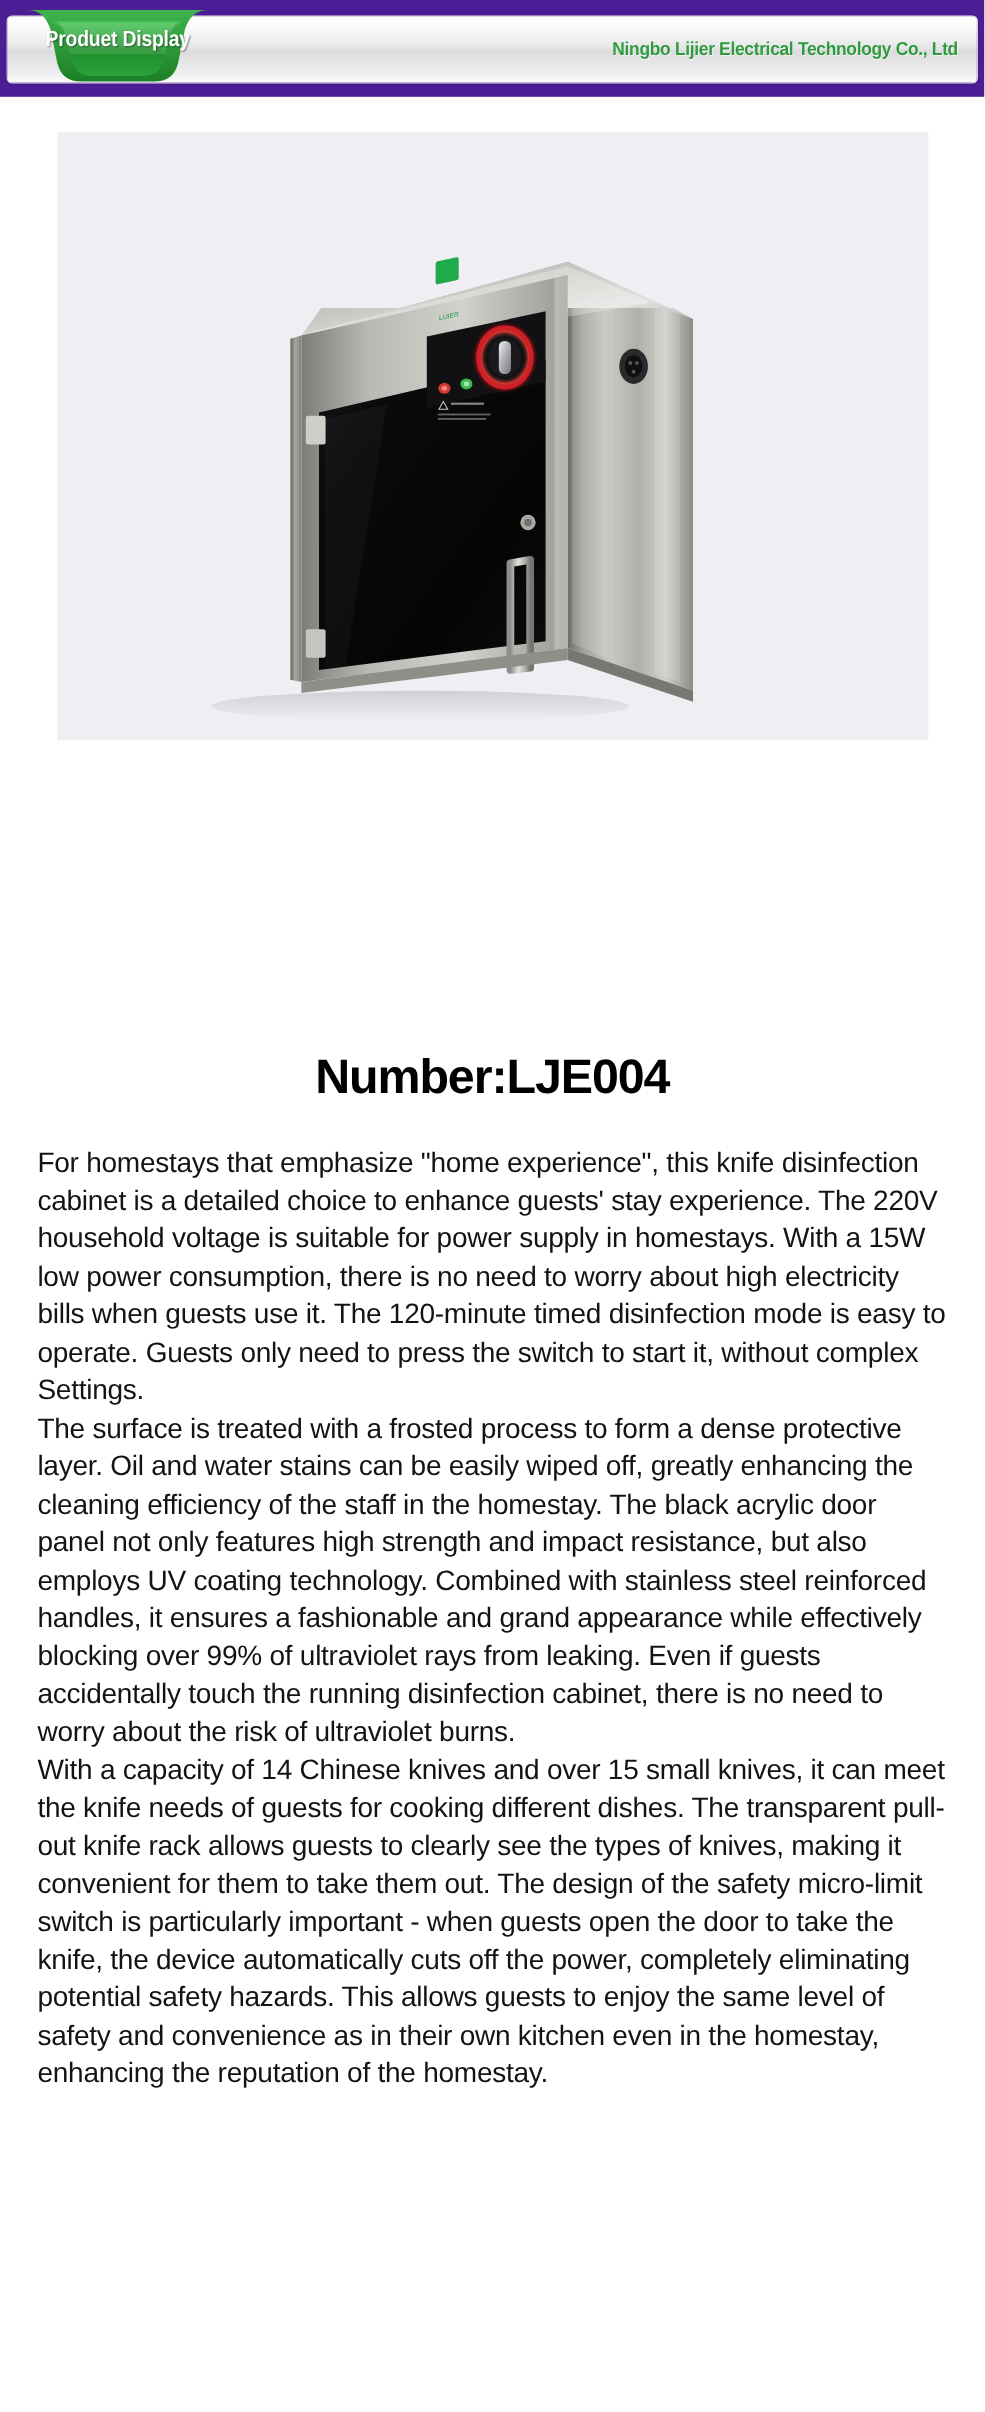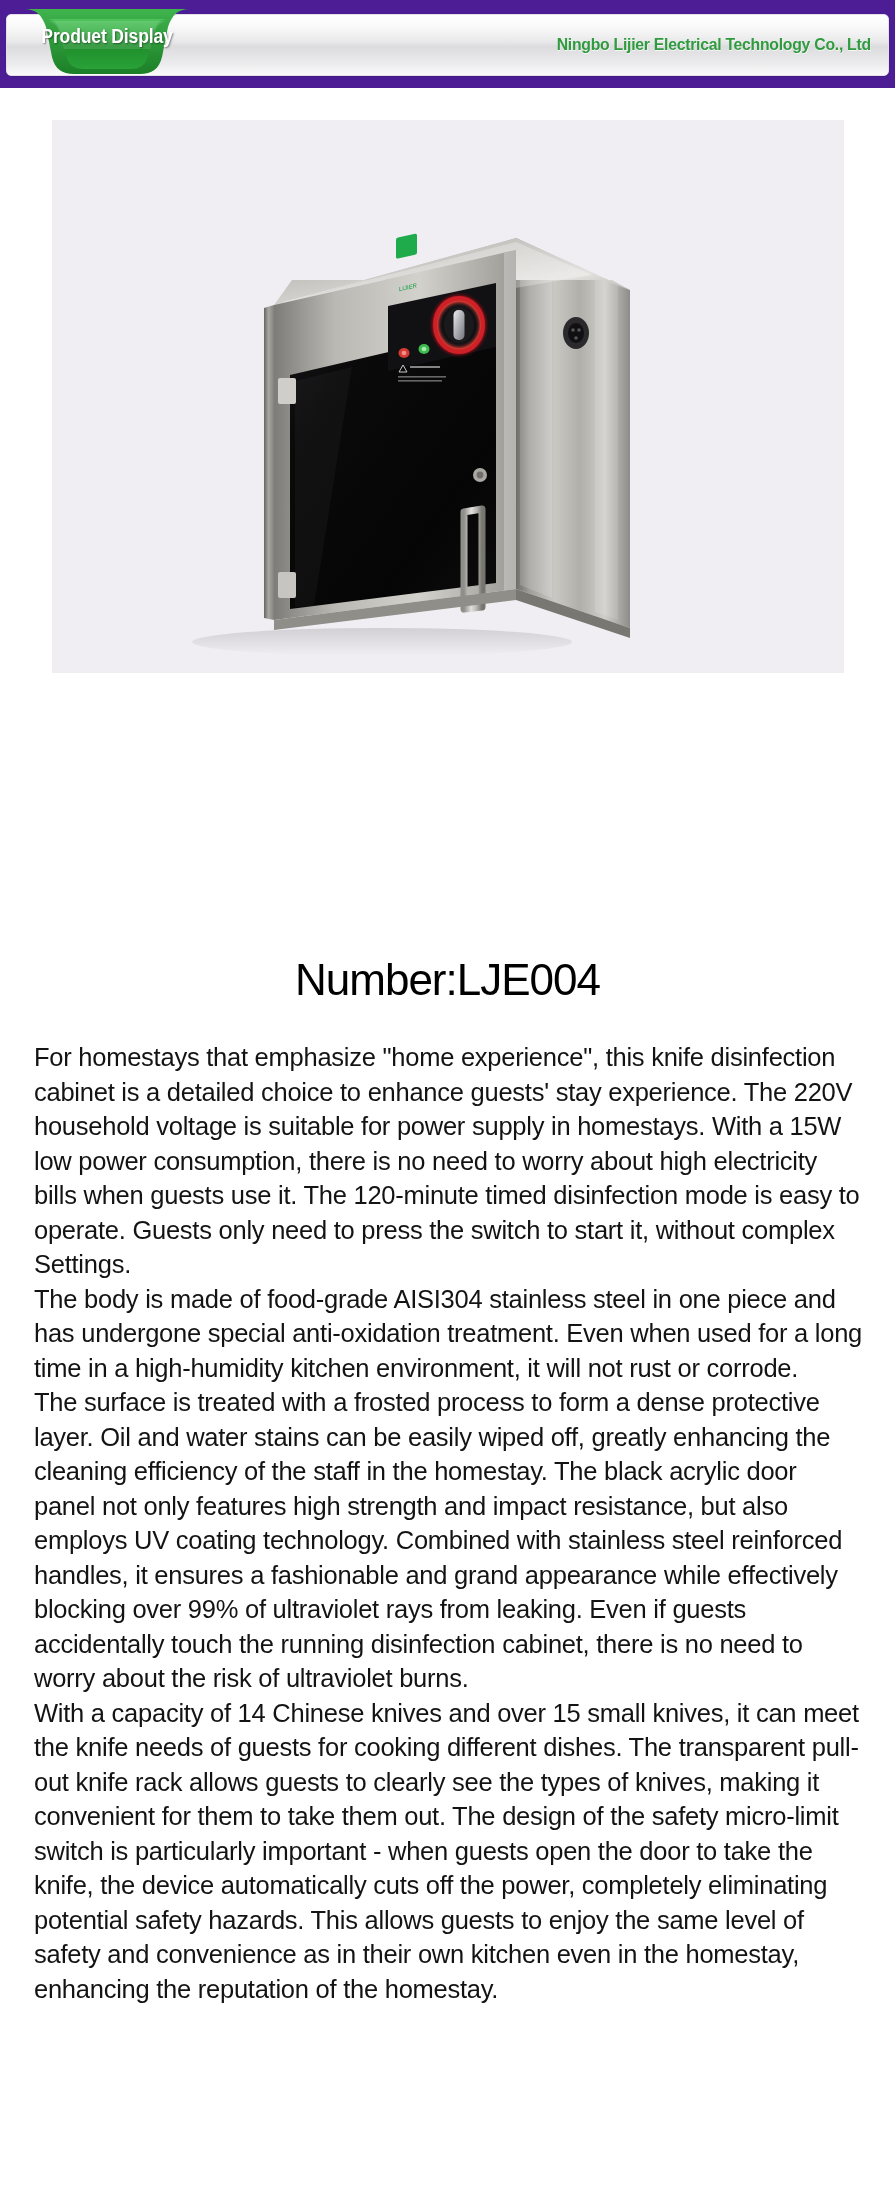--- a/index.html
+++ b/index.html
@@ -113,21 +113,21 @@
   }
 
   
   .product-title {
     position: absolute;
     left: 0;
     top: 955px;
     width: 895px;
     text-align: center;
     font-size: 44px;
-    font-weight: normal;
+    font-weight: bold;
     color: #000000;
     letter-spacing: -1px;
     font-family: "Liberation Sans", sans-serif;
   }
 
   
   .description {
     position: absolute;
     left: 34px;
     top: 1040px;
@@ -294,16 +294,15 @@
 
     <polygon points="222,500 464,469 464,480 222,510" fill="#8f8e89"></polygon>
     <polygon points="464,469 578,508 578,518 464,480" fill="#787772"></polygon>
   </svg>
 </div>
 
 <div class="product-title">Number:LJE004</div>
 
 <div class="description">
   <p>For homestays that emphasize "home experience", this knife disinfection cabinet is a detailed choice to enhance guests' stay experience. The 220V household voltage is suitable for power supply in homestays. With a 15W low power consumption, there is no need to worry about high electricity bills when guests use it. The 120-minute timed disinfection mode is easy to operate. Guests only need to press the switch to start it, without complex Settings.</p>
-  <p>The body is made of food-grade AISI304 stainless steel in one piece and has undergone special anti-oxidation treatment. Even when used for a long time in a high-humidity kitchen environment, it will not rust or corrode.</p>
   <p>The surface is treated with a frosted process to form a dense protective layer. Oil and water stains can be easily wiped off, greatly enhancing the cleaning efficiency of the staff in the homestay. The black acrylic door panel not only features high strength and impact resistance, but also employs UV coating technology. Combined with stainless steel reinforced handles, it ensures a fashionable and grand appearance while effectively blocking over 99% of ultraviolet rays from leaking. Even if guests accidentally touch the running disinfection cabinet, there is no need to worry about the risk of ultraviolet burns.</p>
   <p>With a capacity of 14 Chinese knives and over 15 small knives, it can meet the knife needs of guests for cooking different dishes. The transparent pull-out knife rack allows guests to clearly see the types of knives, making it convenient for them to take them out. The design of the safety micro-limit switch is particularly important - when guests open the door to take the knife, the device automatically cuts off the power, completely eliminating potential safety hazards. This allows guests to enjoy the same level of safety and convenience as in their own kitchen even in the homestay, enhancing the reputation of the homestay.</p>
 </div>
 
 </body></html>

